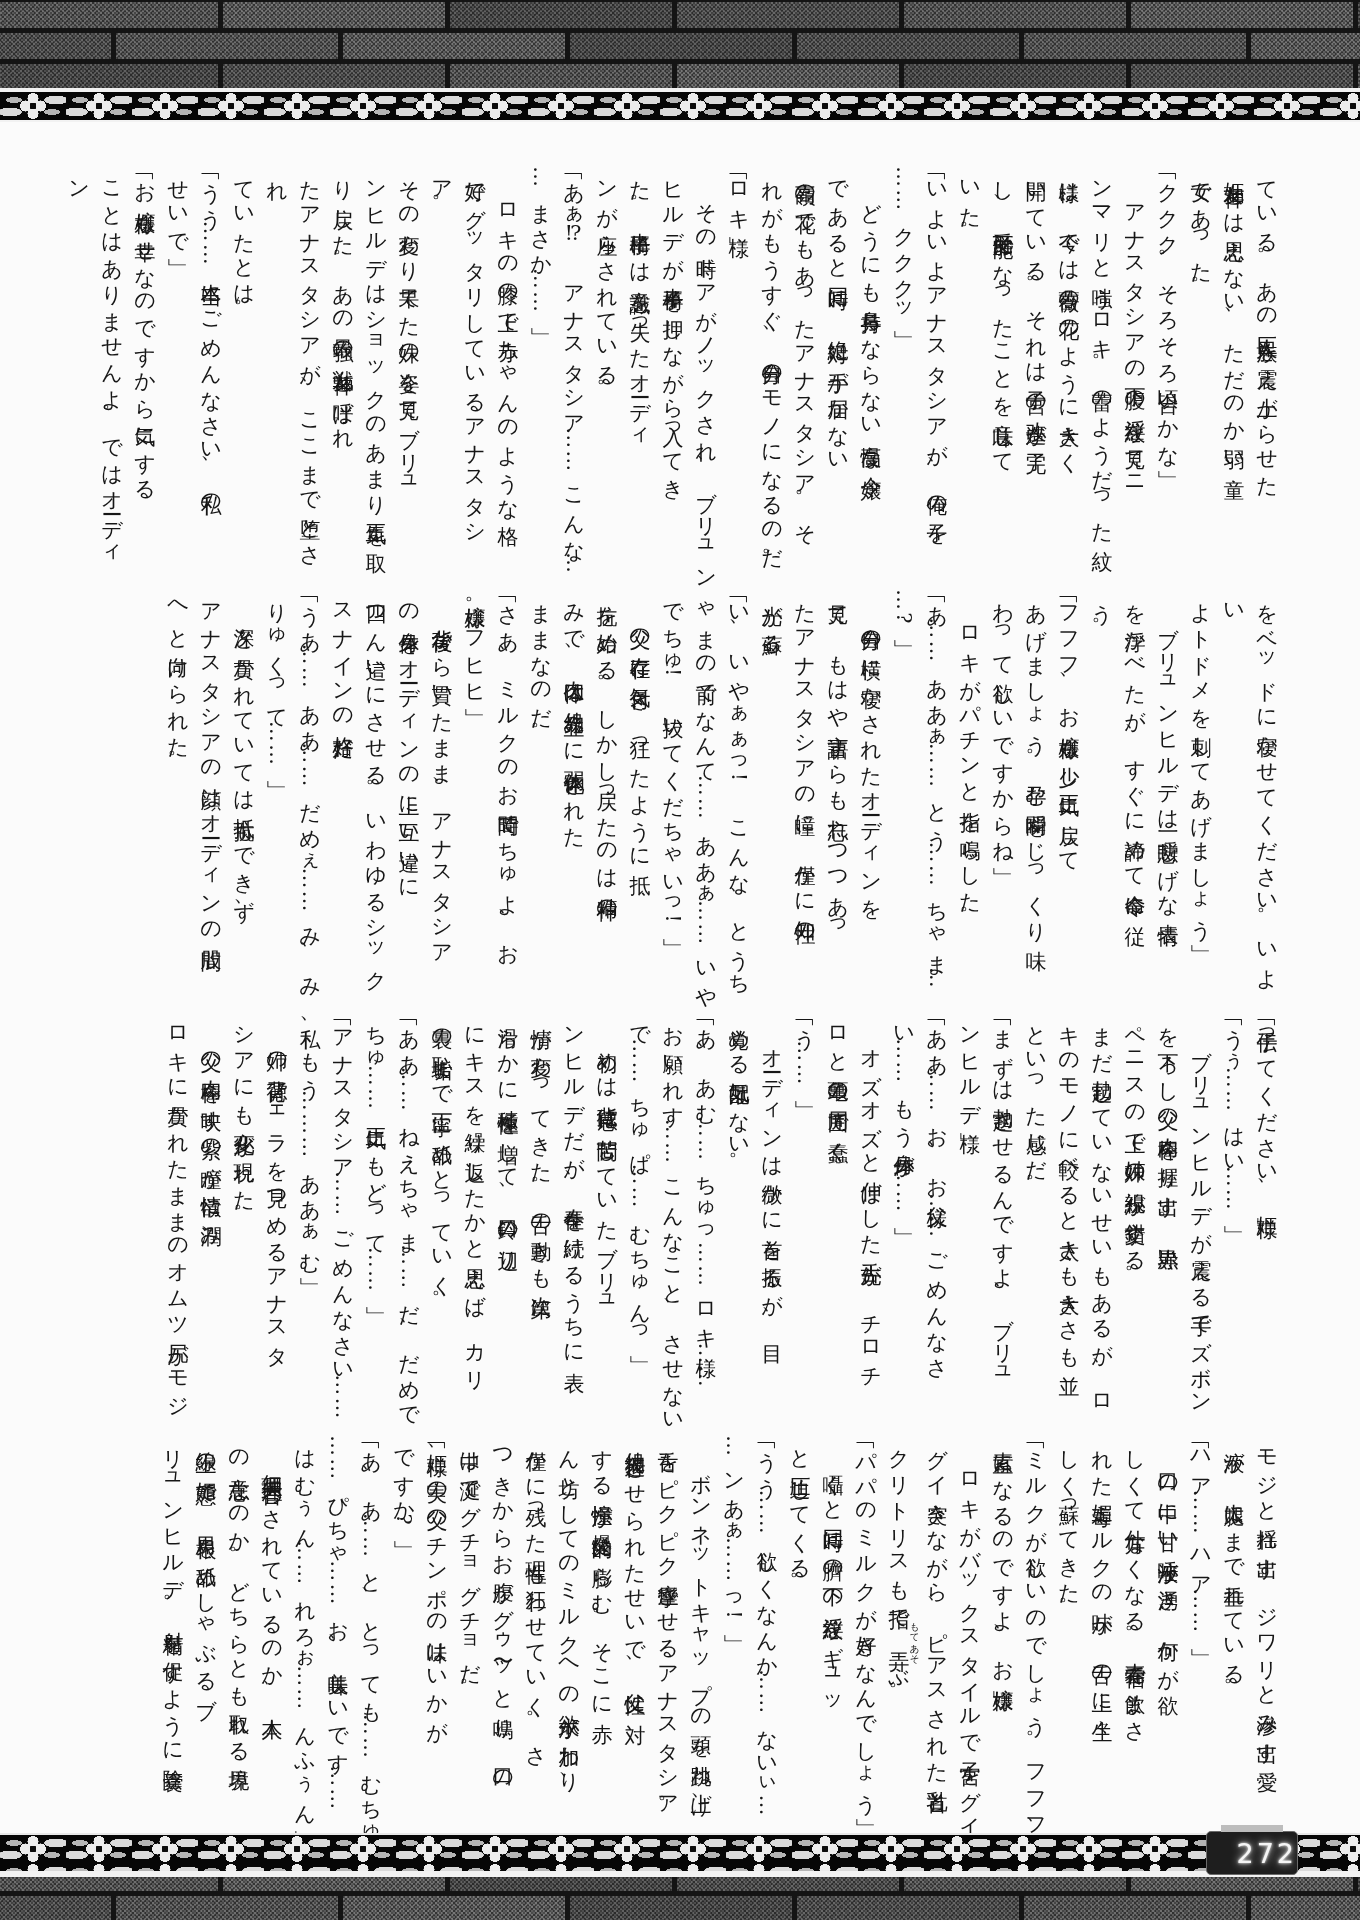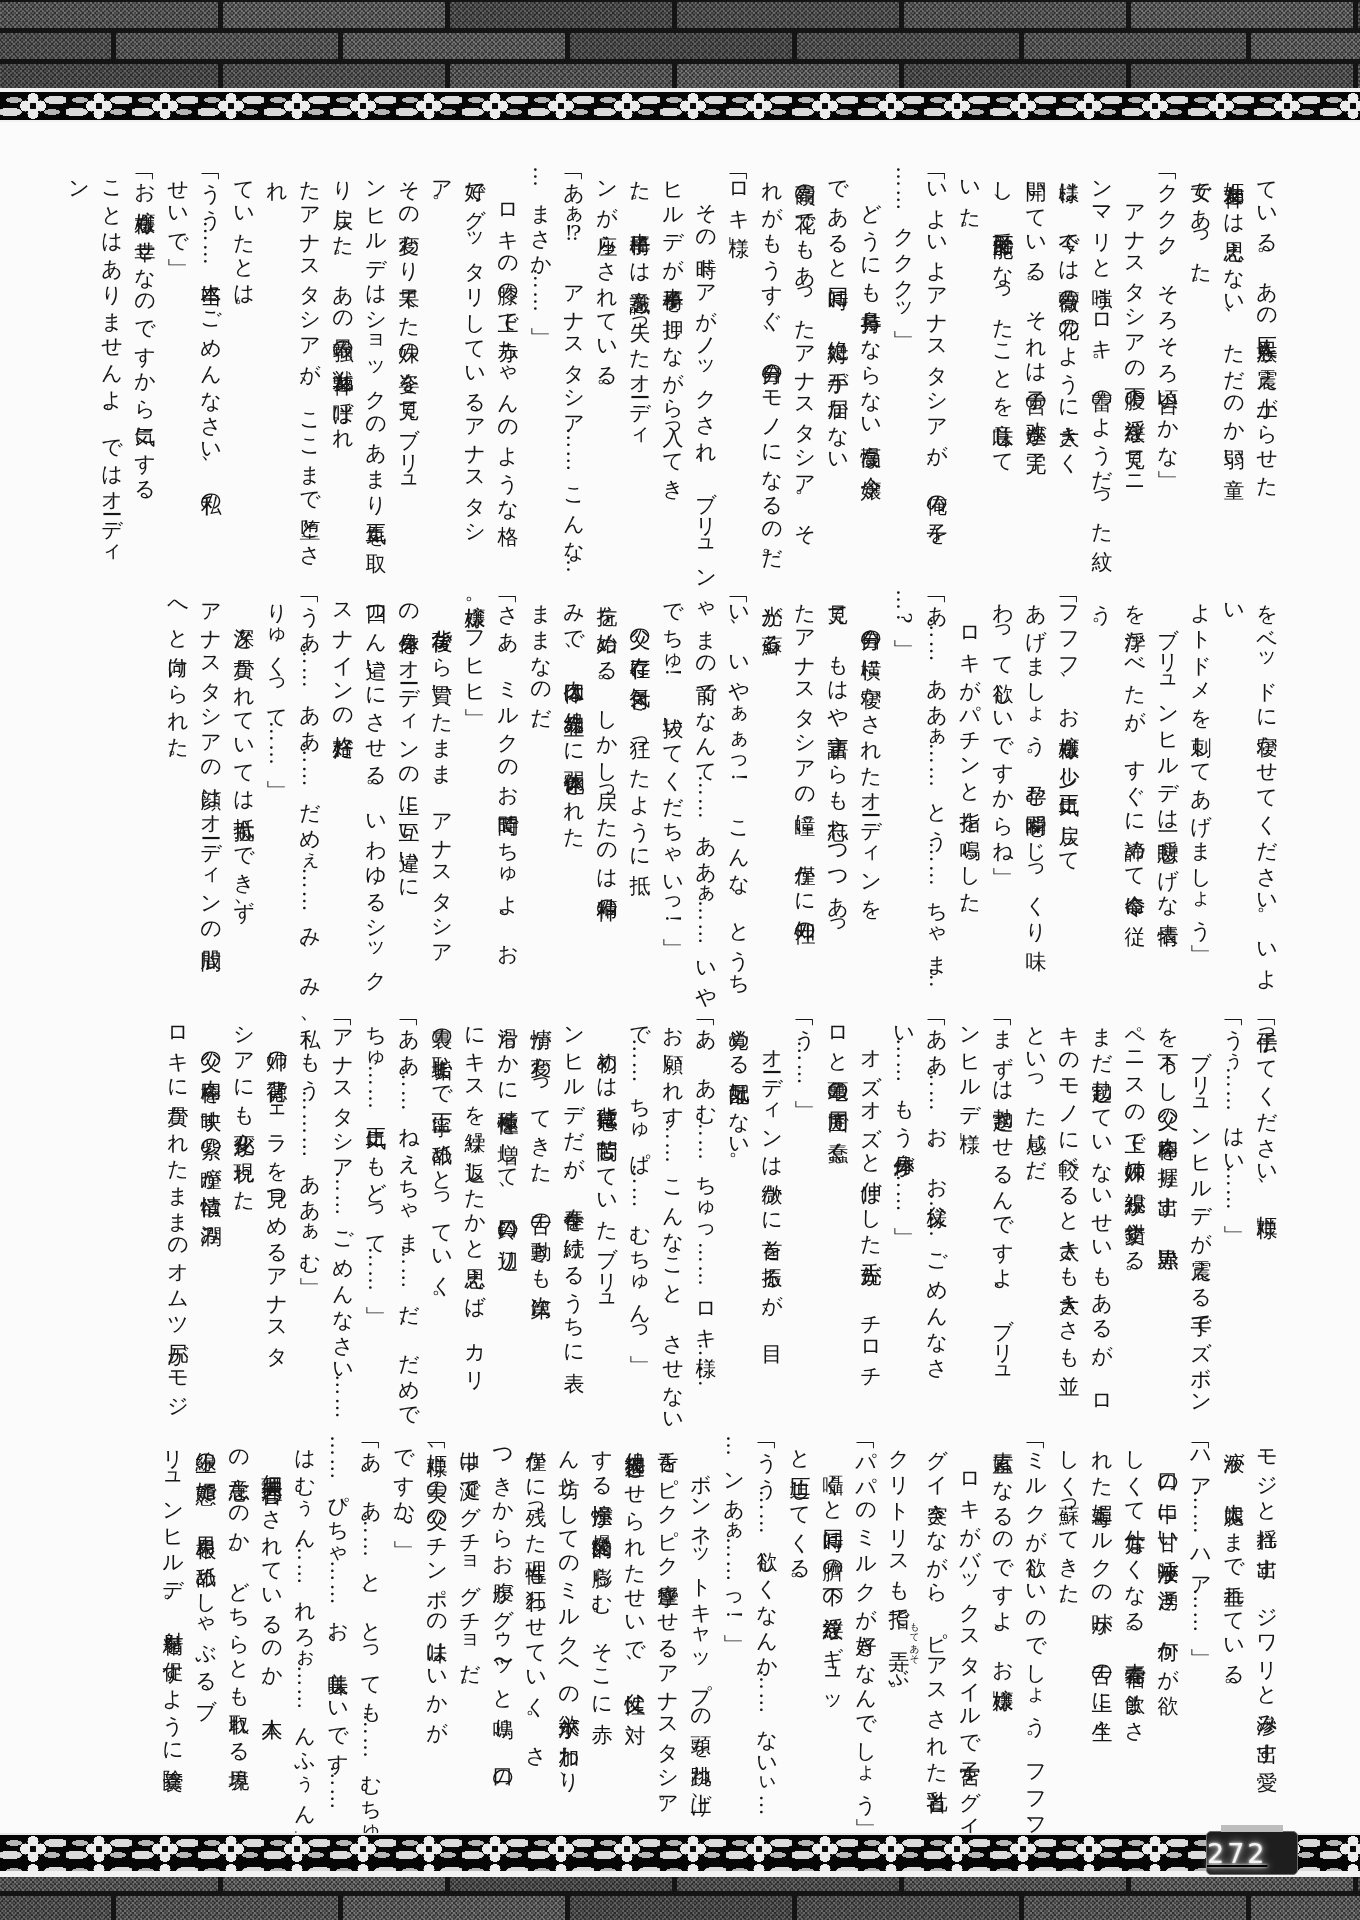--- a/index.html
+++ b/index.html
@@ -43,23 +43,22 @@
     background-size:66px 28px;
     background-repeat:repeat;
   }
   .orn.top-orn{top:88px;height:28px;border-top:4px solid #f2f2f2;border-bottom:2px solid #f2f2f2;}
   .orn.bottom-orn{top:1833px;height:36px;border-top:2px solid #e8e8e8;border-bottom:3px solid #f2f2f2;}
   
   .plaque{
     position:absolute;top:1831px;left:1206px;width:90px;height:42px;
     background:#1e1e1e;
     border:1px solid #6a6a6a;border-radius:5px;
-    display:flex;align-items:center;justify-content:flex-start;
+    display:flex;align-items:center;justify-content:flex-end;
     z-index:5;
-    text-decoration:underline;
   }
   .plaque::before{
     content:"";position:absolute;top:-7px;left:14px;right:14px;height:7px;
     background:#bdbdbd;
   }
   .plaque span{
     color:var(--pagenum,#f5f5f5);
     font-family:"DejaVu Sans","Liberation Sans",sans-serif;
     font-size:27px;letter-spacing:3px;
     text-shadow:0 0 9px #ffffff,0 0 3px #ffffff;

